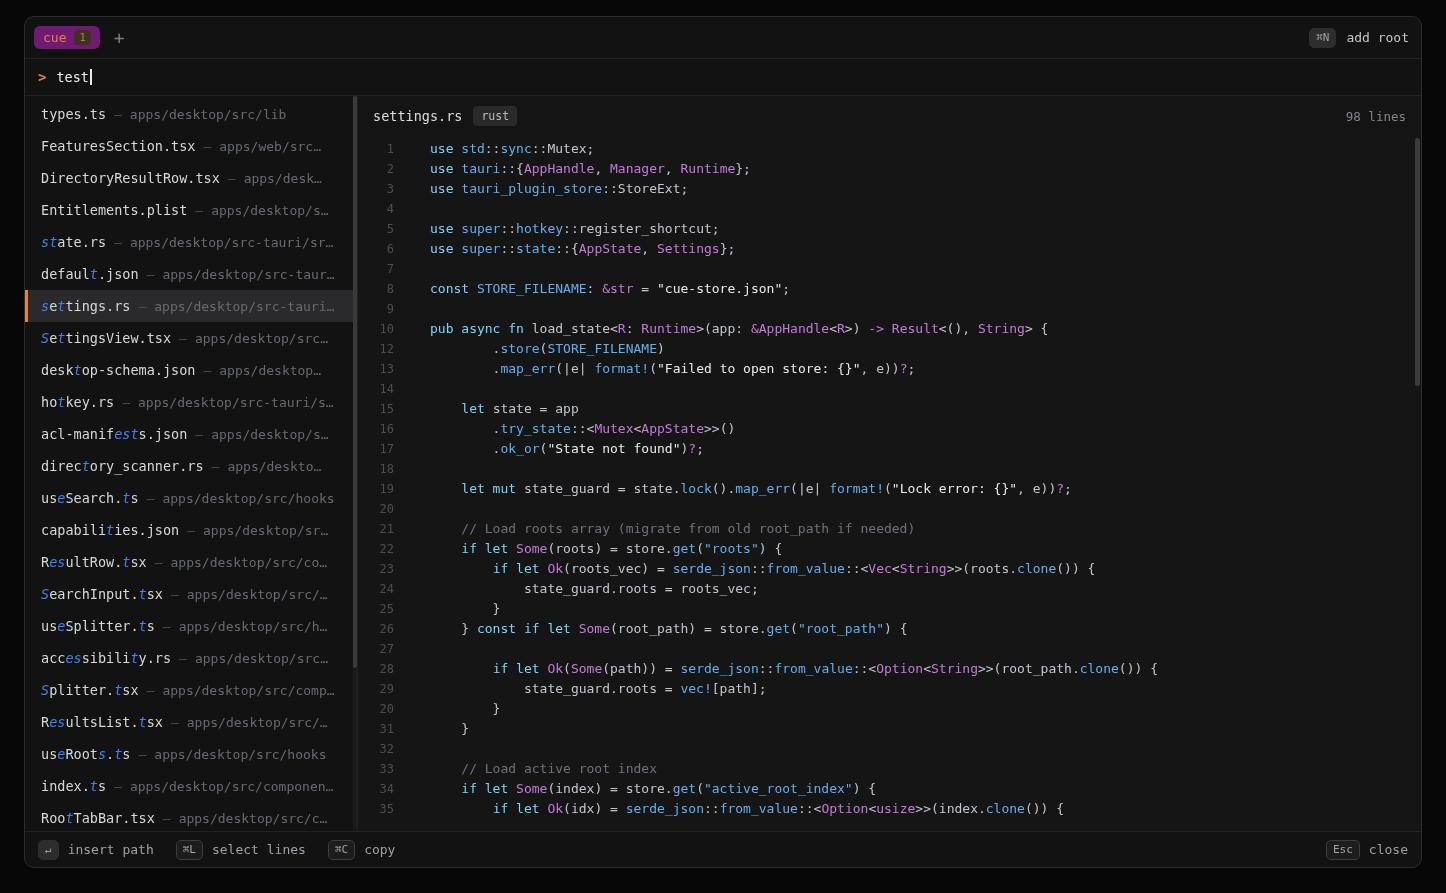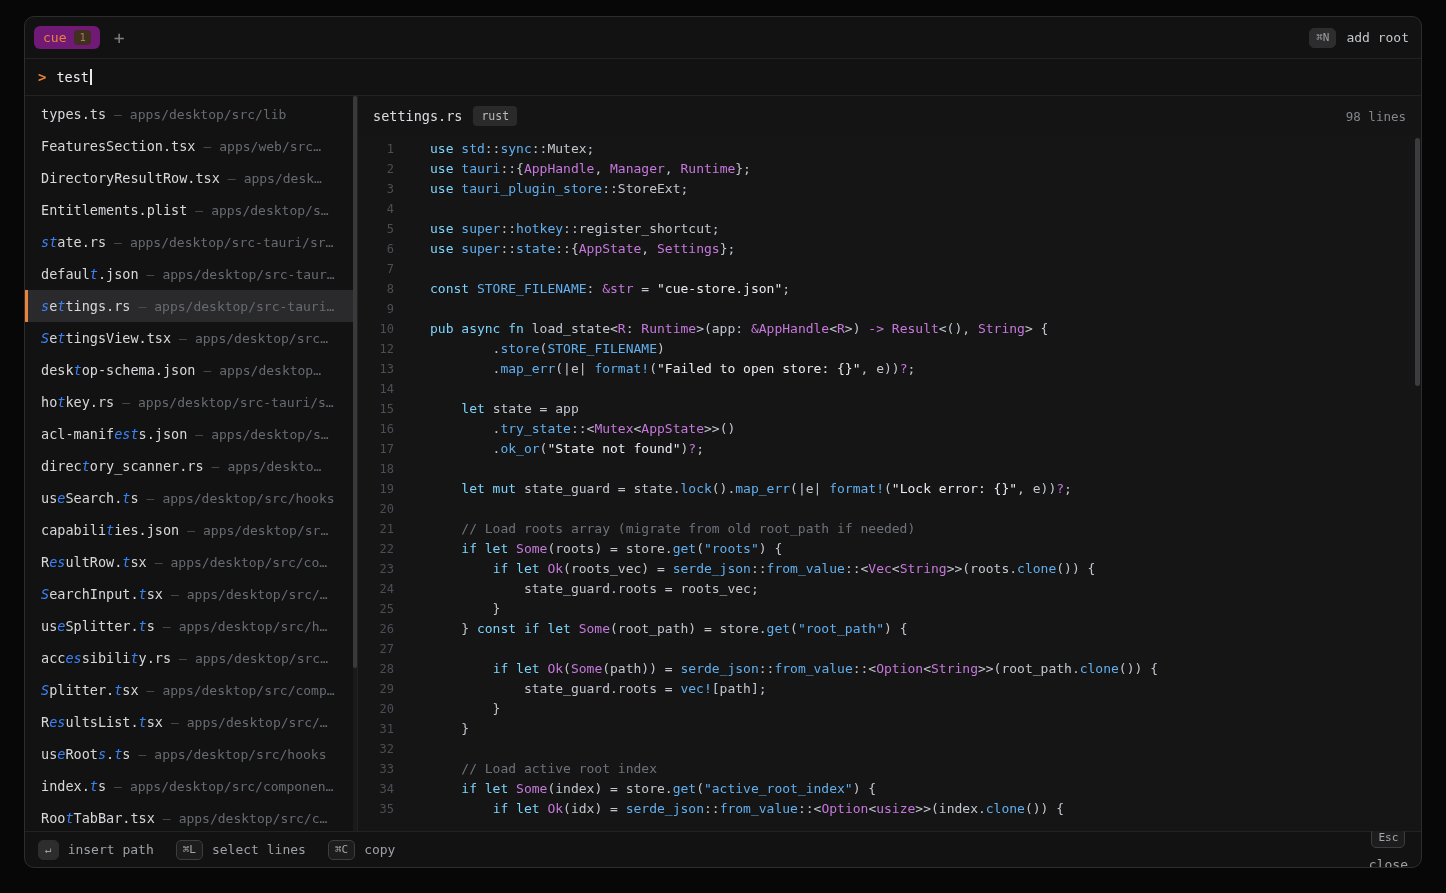--- a/index.html
+++ b/index.html
@@ -77,21 +77,21 @@
   .tk-s { color: #e9ebf0; }   
   .tk-b { color: #61afef; }   
   .tk-c { color: #6d727b; }   
   .tk-d { color: #c2c6ce; }   
 
   
   .footer { height: 36px; flex: none; display: flex; align-items: center; gap: 22px;
             padding: 0 13px; border-top: 1px solid #222222; }
   .hint { display: flex; align-items: center; gap: 9px; }
   .hint-label { color: #9da1a6; font-size: 13px; }
-  .footer-right { margin-left: auto; display: flex; align-items: center; gap: 9px; flex-direction: column; }
+  .footer-right { margin-left: auto; display: flex; align-items: center; gap: 9px; }
 </style>
 </head>
 <body>
 
 <div class="window">
 
   <div class="tabbar">
     <div class="tab">
       <span class="tab-label">cue</span>
       <span class="tab-badge">1</span>

